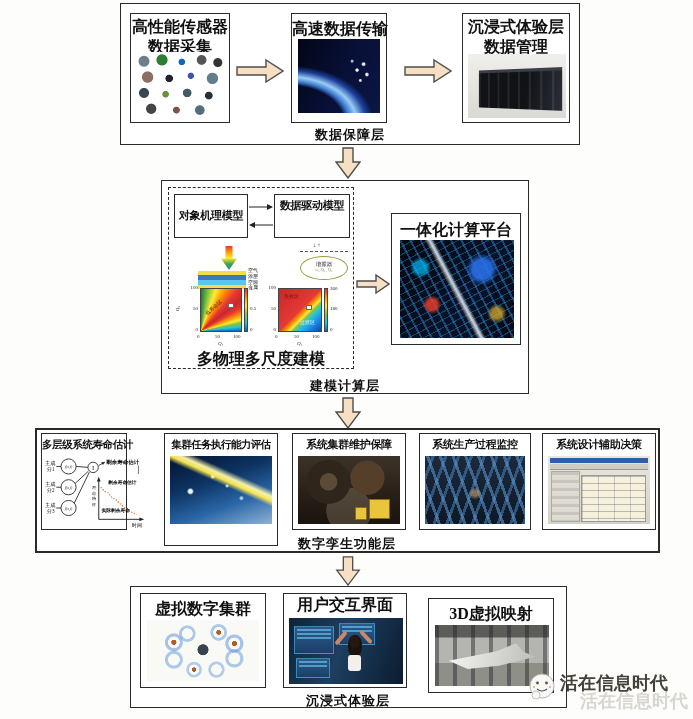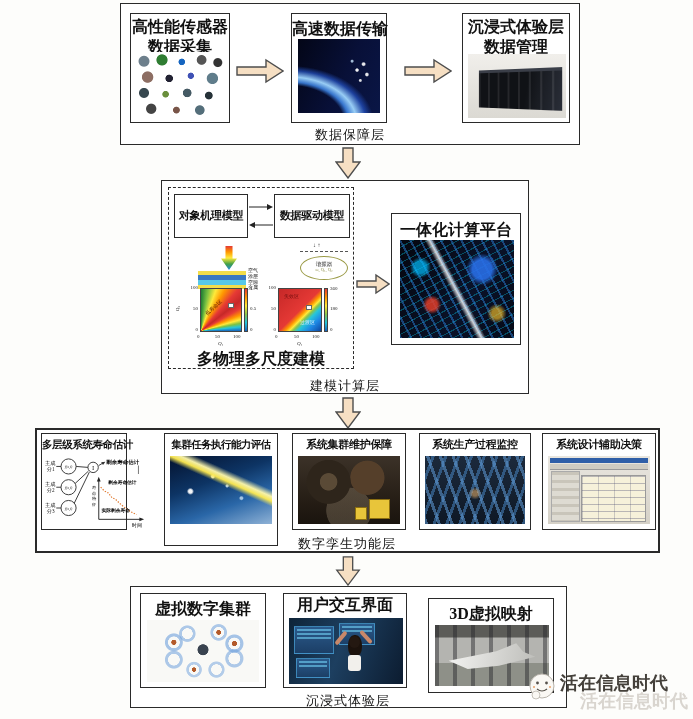--- a/index.html
+++ b/index.html
@@ -4,21 +4,21 @@
 <style>
   html,body{margin:0;padding:0;background:#fff}
   .canvas{position:relative;width:693px;height:719px;background:#fdfdfb;overflow:hidden;
     font-family:"Liberation Serif","DejaVu Serif",serif;color:#111}
   .a{position:absolute;box-sizing:border-box}
   .box{border:1.7px solid var(--border,#2a2a2a);background:#fff}
   .ibox{border:1.4px solid var(--border,#2a2a2a);background:#fff}
   .dash{border:1.6px dashed var(--border,#2a2a2a);background:transparent}
   .bt{font-weight:bold;text-align:center;line-height:1.25;white-space:nowrap}
   .t12{font-size:16px}.t11{font-size:11px;letter-spacing:-.3px}
-  .lab{font-weight:normal;font-size:13px;text-align:center;letter-spacing:1px}
+  .lab{font-weight:bold;font-size:13px;text-align:center;letter-spacing:1px}
   .tick{font-size:5px;line-height:1;color:#222;white-space:nowrap}
   .tiny{font-size:5px;line-height:1.15;color:#222;white-space:nowrap}
   .arrow path{fill:var(--arrowFill,#f6dfc3);stroke:var(--arrowStroke,#4d4d4d);stroke-width:1.4}
   
   .rarrow{background:linear-gradient(#e53935,#ff9800,#ffeb3b,#43a047,#1e88e5);
     clip-path:polygon(28% 0,72% 0,72% 52%,100% 52%,50% 100%,0 52%,28% 52%)}
   .band{width:100%}
   .hmL{background:conic-gradient(from 0deg at 0% 100%, #1e7d32 0deg,#7cc242 10deg,#ffe93a 20deg,#ff9800 30deg,#e53935 42deg,#c62828 52deg,#e53935 60deg,#ff9800 68deg,#ffe93a 74deg,#7cc242 79deg,#26c6da 84deg,#1565c0 90deg);border:.5px solid #444}
   .hmR{background:linear-gradient(to top left,#0d47a1 0%,#1e88e5 16%,#26c6da 28%,#8bc34a 34%,#ffe93a 38%,#ff9800 43%,#e53935 50%,#c62828 100%);border:.5px solid #444}
   .cbar{background:linear-gradient(#e53935,#ff9800,#ffe93a,#8bc34a,#26c6da,#1565c0);border:.5px solid #444}
@@ -174,21 +174,21 @@
   </div>
   <svg class="a" style="left:249px;top:203px" width="24" height="8" viewBox="0 0 24 8">
       <line x1="0" y1="4" x2="19" y2="4" stroke="#222" stroke-width="1"></line>
       <polygon points="24,4 18,1 18,7" fill="#222"></polygon>
     </svg>
   <svg class="a" style="left:249px;top:221px" width="24" height="8" viewBox="0 0 24 8">
       <line x1="24" y1="4" x2="5" y2="4" stroke="#222" stroke-width="1"></line>
       <polygon points="0,4 6,1 6,7" fill="#222"></polygon>
     </svg>
   <div class="a ibox" style="left:274px;top:194px;width:76px;height:44px">
-    <div class="bt t11" style="margin-top:14px">数据驱动模型</div>
+    <div class="bt t11" style="margin-top:4px">数据驱动模型</div>
   </div>
 
   <div class="a rarrow" style="left:221px;top:246px;width:16px;height:24px"></div>
   <div class="a" style="left:198px;top:271px;width:48px;height:18px">
     <div class="band" style="height:4px;background:#f3dd4a"></div>
     <div class="band" style="height:5px;background:#3a78c2"></div>
     <div class="band" style="height:5px;background:#57c8e8"></div>
     <div class="band" style="height:4px;background:#f3dd4a"></div>
   </div>
   <div class="a tiny" style="left:248px;top:268px">

